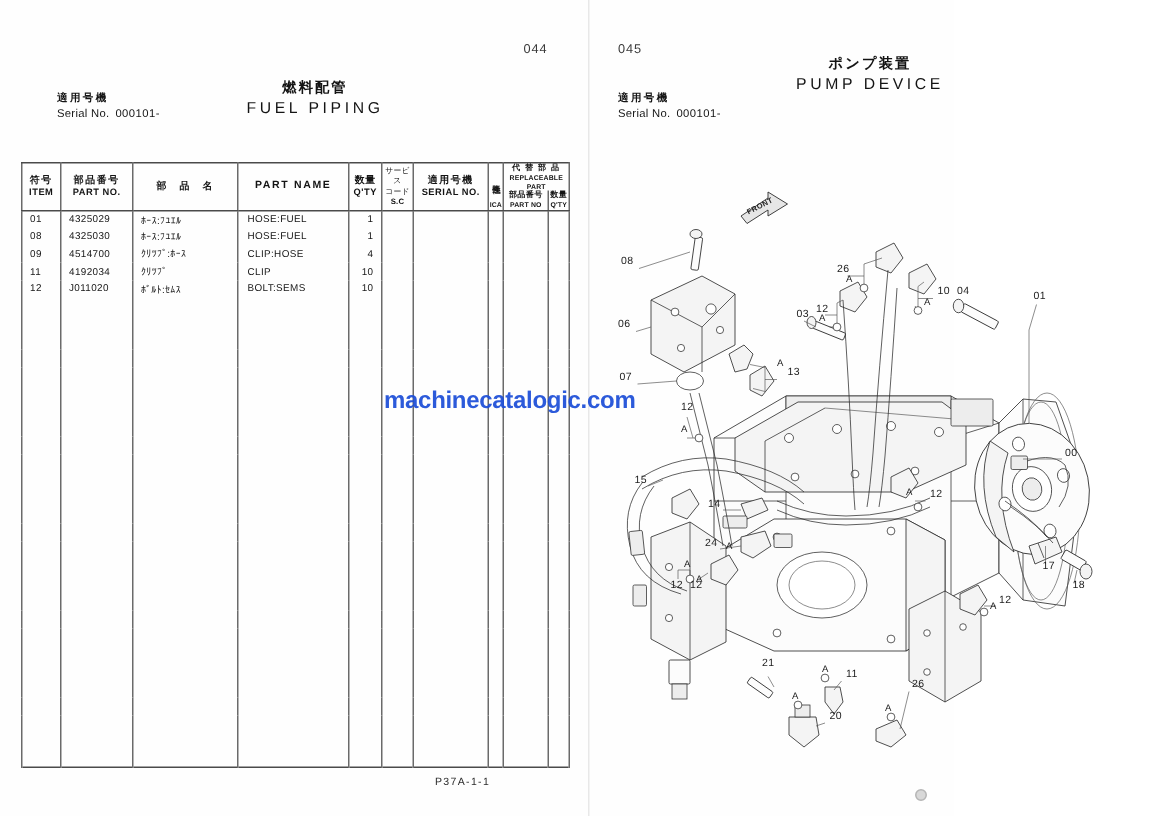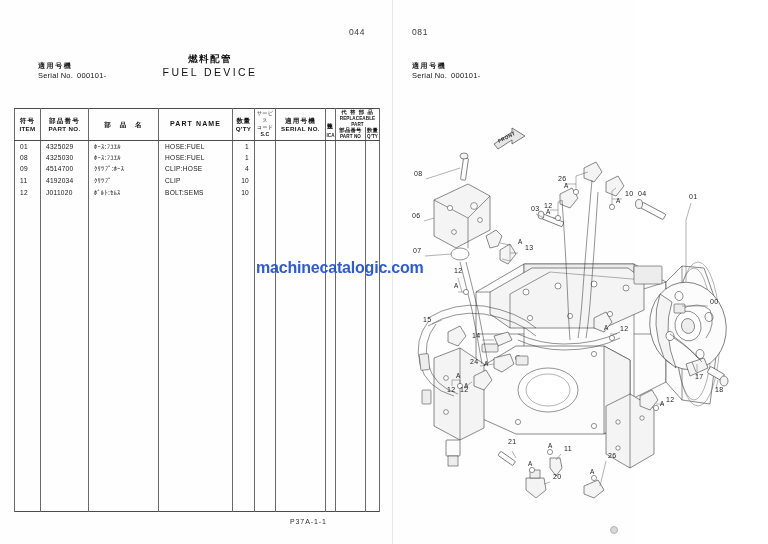--- a/index.html
+++ b/index.html
@@ -215,27 +215,31 @@
   }
 </style>
 </head>
 <body>
 
 <div id="page">
 
   <div class="spread-divider"></div>
 
   <div class="page-num" id="pg-left">044</div>
-  <div class="page-num" id="pg-right">081</div>
+  <div class="page-num" id="pg-right">045</div>
 
   <div class="title-block" id="title-left">
     <div class="title-jp">燃料配管</div>
-    <div class="title-en">FUEL DEVICE</div>
+    <div class="title-en">FUEL PIPING</div>
   </div>
 
+  <div class="title-block" id="title-right">
+    <div class="title-jp">ポンプ装置</div>
+    <div class="title-en">PUMP DEVICE</div>
+  </div>
 
   <div class="serial-block" id="serial-left">
     <div class="serial-labels">
       <span class="serial-jp">適用号機</span>
       <span class="serial-en">Serial No.</span>
     </div>
     <div class="serial-val">000101-</div>
   </div>
 
   <div class="serial-block" id="serial-right">

